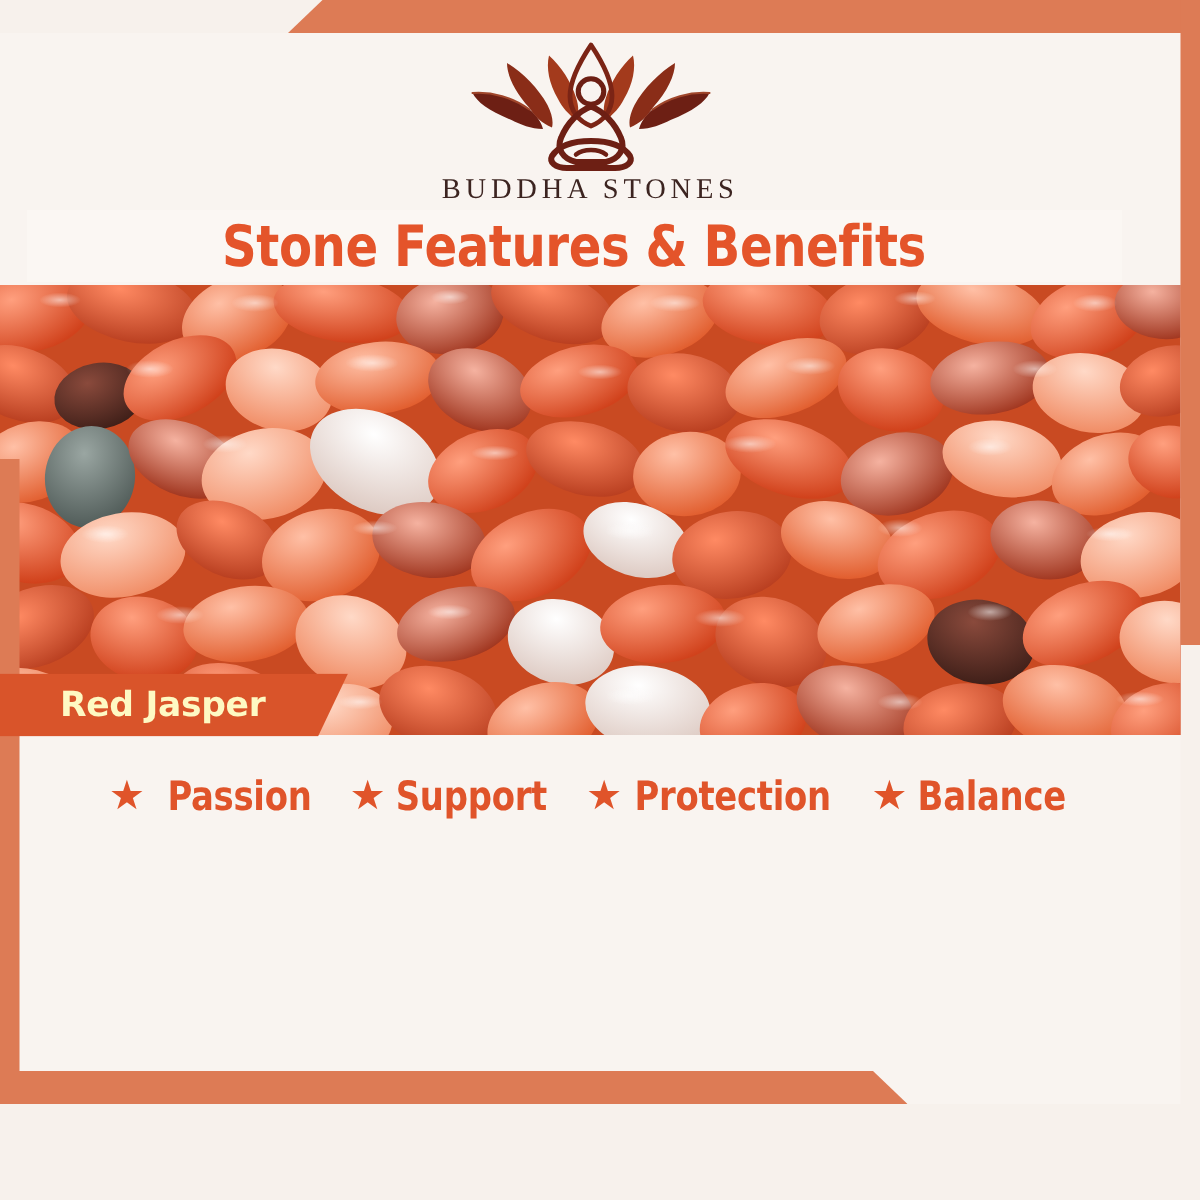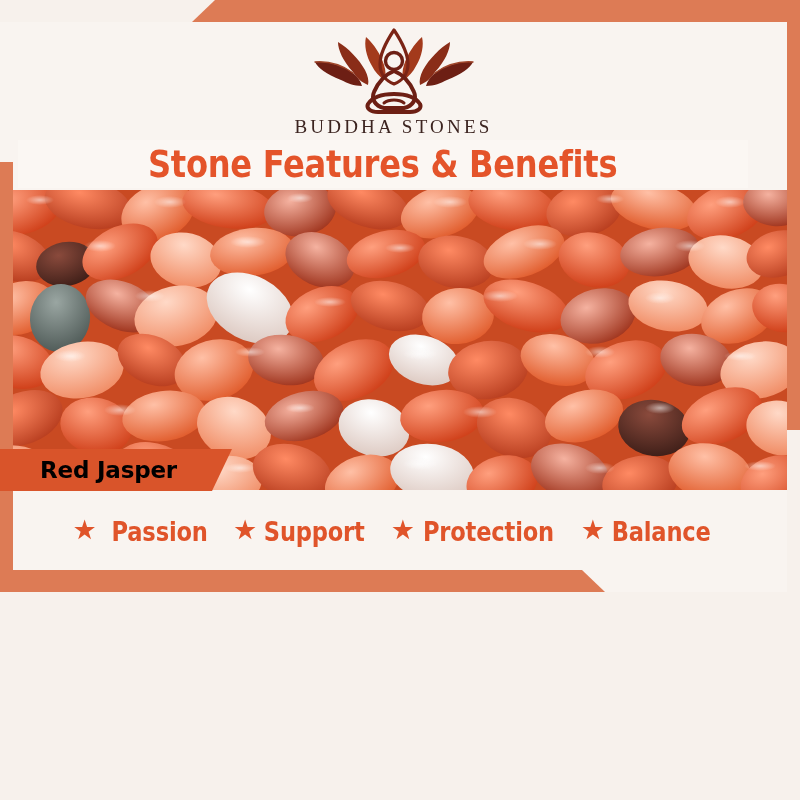--- a/index.html
+++ b/index.html
@@ -9,21 +9,21 @@
     width: 800px;
     height: 800px;
     overflow: hidden;
     background: #f7f1ec;
     font-family: "Liberation Sans", sans-serif;
   }
 
   #poster {
     position: relative;
     width: 800px;
-    height: 592px;
+    height: 736px;
     background: #f7f1ec;
     overflow: hidden;
   }
 
   
   .frame-top {
     position: absolute;
     top: 0; left: 0;
     width: 800px; height: 22px;
     background: #dd7b55;
@@ -126,21 +126,21 @@
     top: 449px; left: 0;
     width: 232px;
     height: 42px;
     background: #d9542a;
     clip-path: polygon(0 0, 232px 0, 212px 42px, 0 42px);
     display: flex;
     align-items: center;
     z-index: 6;
   }
   .caption-text {
-    color: #000000;
+    color: #fef9c3;
     font-family: "DejaVu Sans", sans-serif;
     font-size: 23px;
     font-weight: bold;
     padding-left: 40px;
     letter-spacing: -0.2px;
     white-space: nowrap;
   }
 
   
   .features {

